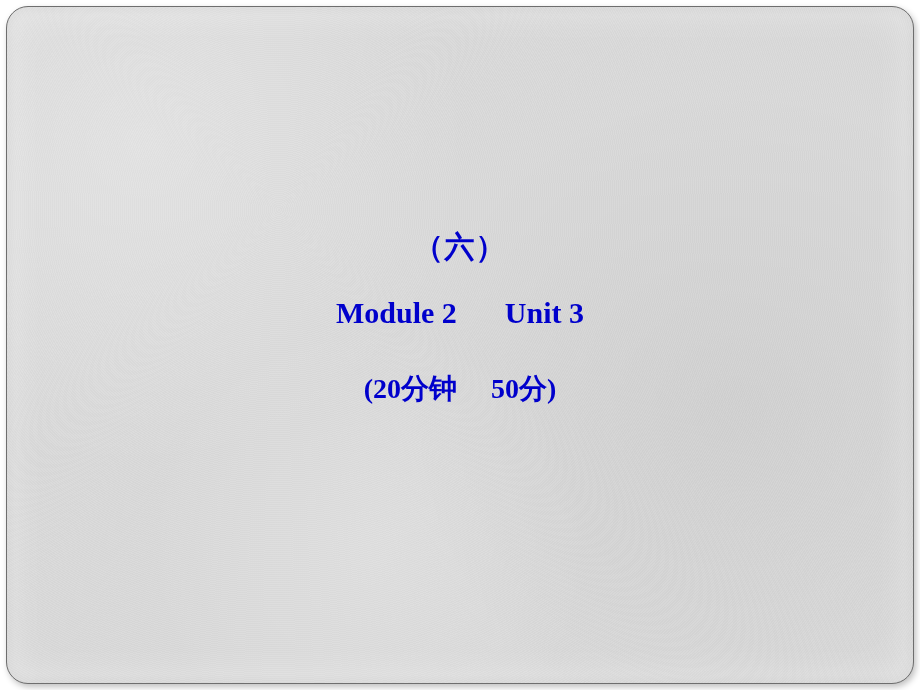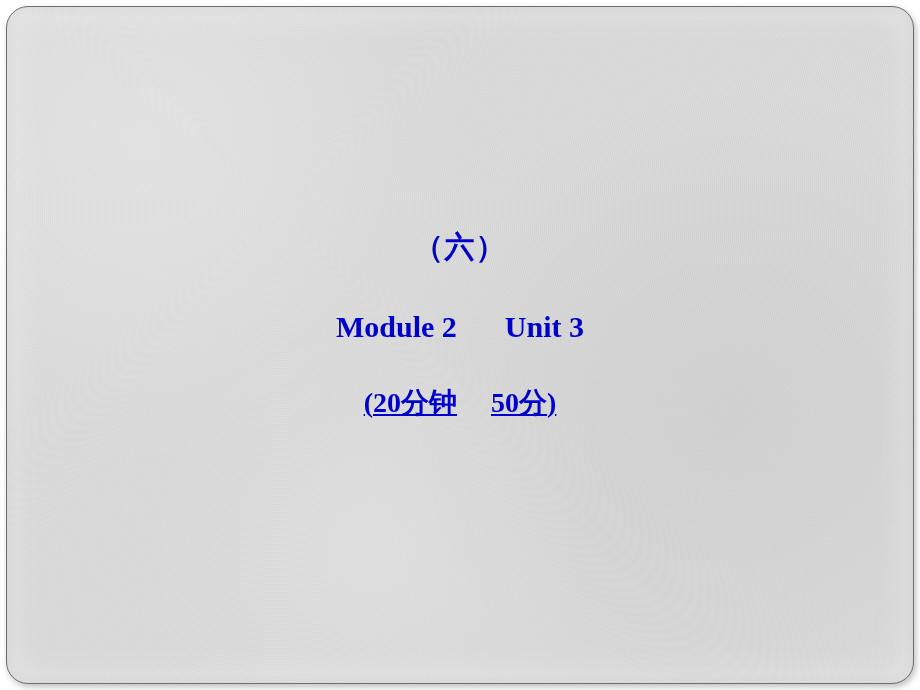--- a/index.html
+++ b/index.html
@@ -43,34 +43,33 @@
     text-align: center;
     color: #0000cc;
     font-weight: bold;
   }
   .line1 {
     font-size: 30px;
     font-family: "SimSun", serif;
     letter-spacing: 1px;
   }
   .line2 {
-    margin-top: 42px;
+    margin-top: 28px;
     font-size: 30px;
   }
   .line2 .module {
     font-family: "Times New Roman", serif;
   }
   .line2 .spacer {
     display: inline-block;
     width: 48px;
   }
   .line3 {
     margin-top: 40px;
     font-size: 28px;
-    text-decoration: underline;
   }
   .line3 .num {
     font-family: "Times New Roman", serif;
   }
   .line3 .cn {
     font-family: "SimSun", serif;
   }
   .line3 .spacer {
     display: inline-block;
     width: 34px;

